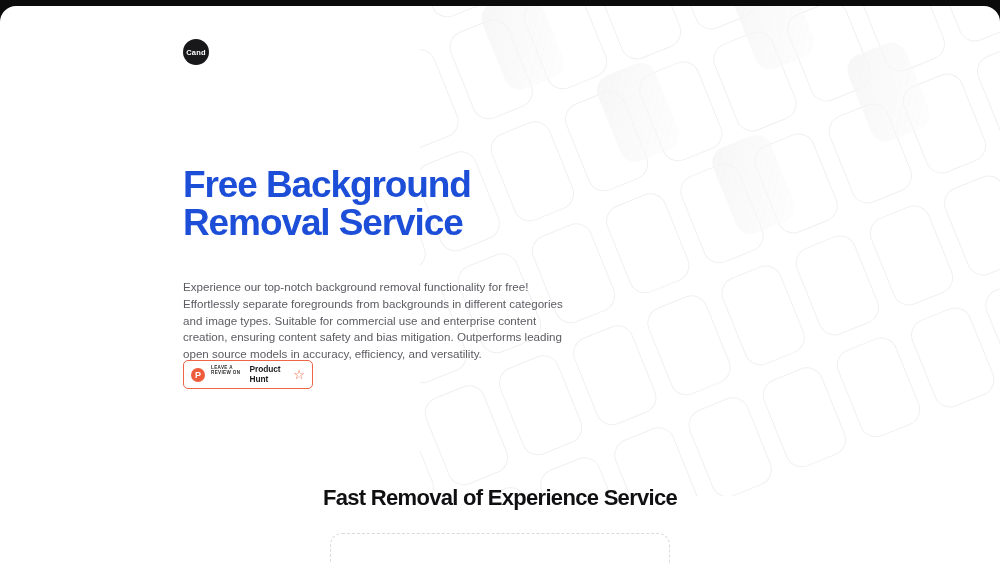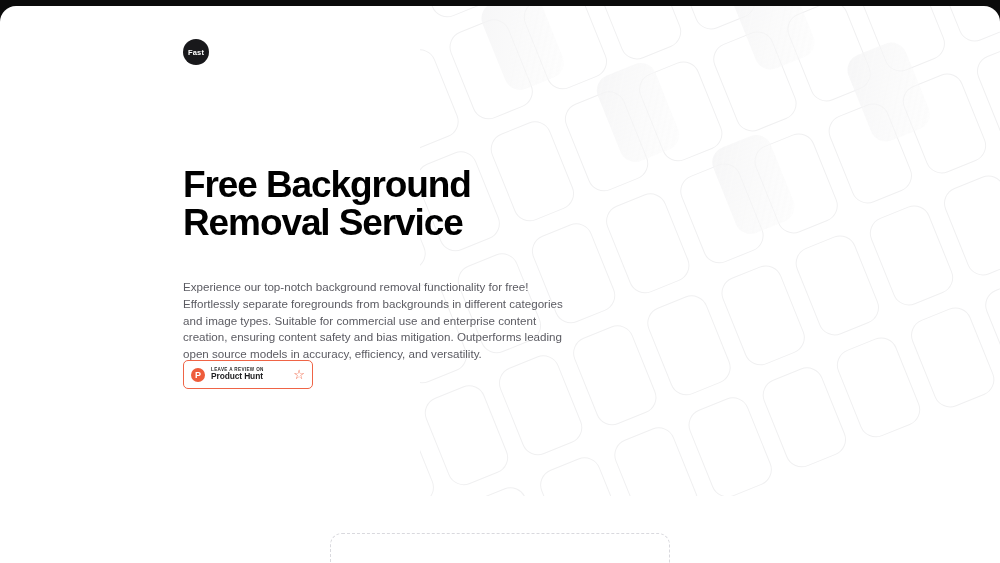--- a/index.html
+++ b/index.html
@@ -64,21 +64,21 @@
     left: 183px;
     top: 160px;
     width: 420px;
   }
 
   .hero h1 {
     font-size: 37px;
     line-height: 1.04;
     letter-spacing: -1.1px;
     font-weight: 700;
-    color: #000000;
+    color: #1d4ed8;
     white-space: pre-line;
   }
 
   .hero p {
     margin-top: 36px;
     font-size: 11.6px;
     line-height: 1.45;
     color: #5b5b62;
     width: 400px;
   }
@@ -104,21 +104,21 @@
     border-radius: 50%;
     background: #ee5c3b;
     color: #fff;
     font-size: 9px;
     font-weight: 700;
     display: flex;
     align-items: center;
     justify-content: center;
     flex: 0 0 auto;
   }
-  .ph-text { display: flex; flex-direction: column; line-height: 1.1; flex: 1 1 auto; }
+  .ph-text { display: flex; flex-direction: row; line-height: 1.1; flex: 1 1 auto; }
   .ph-top {
     font-size: 4.6px;
     font-weight: 700;
     letter-spacing: .35px;
     color: #2b2b2b;
   }
   .ph-main {
     font-size: 8.4px;
     font-weight: 700;
     color: #1d1d1f;
@@ -234,37 +234,38 @@
           <rect x="160" y="-45" width="62" height="92" rx="16"></rect>
           <rect x="240" y="65" width="62" height="92" rx="16"></rect>
           <rect x="400" y="30" width="62" height="92" rx="16"></rect>
           <rect x="320" y="175" width="62" height="92" rx="16"></rect>
           <rect x="480" y="140" width="62" height="92" rx="16"></rect>
         </g>
       </g>
     </svg>
 
     <div class="logo">
-      <span>Fast</span>
+      <span>Cand</span>
     </div>
 
     <div class="hero">
       <h1>Free Background
 Removal Service</h1>
       <p>Experience our top-notch background removal functionality for free! Effortlessly separate foregrounds from backgrounds in different categories and image types. Suitable for commercial use and enterprise content creation, ensuring content safety and bias mitigation. Outperforms leading open source models in accuracy, efficiency, and versatility.</p>
     </div>
 
     <a class="ph-badge" href="#">
       <span class="ph-circle">
         <span>P</span>
       </span>
       <span class="ph-text">
         <span class="ph-top">LEAVE A REVIEW ON</span>
         <span class="ph-main">Product Hunt</span>
       </span>
       <span class="ph-star">☆</span>
     </a>
 
+    <div class="section-title">Fast Removal of Experience Service</div>
 
     <div class="dropzone"></div>
 
   </div>
 </div>
 
 </body></html>

